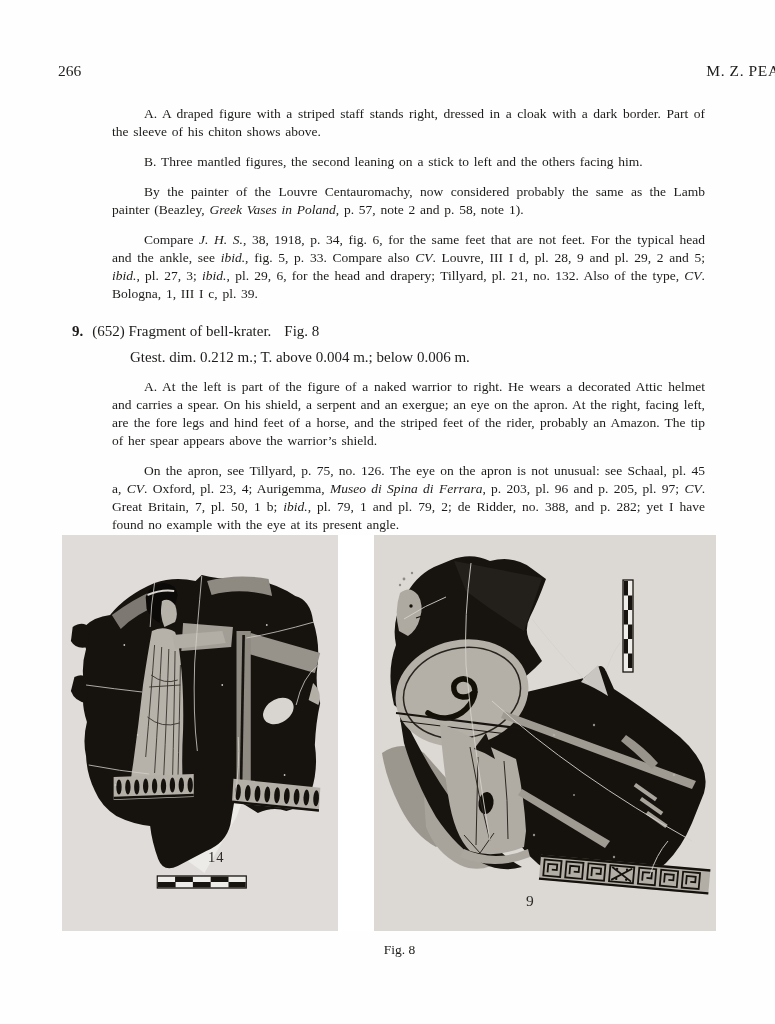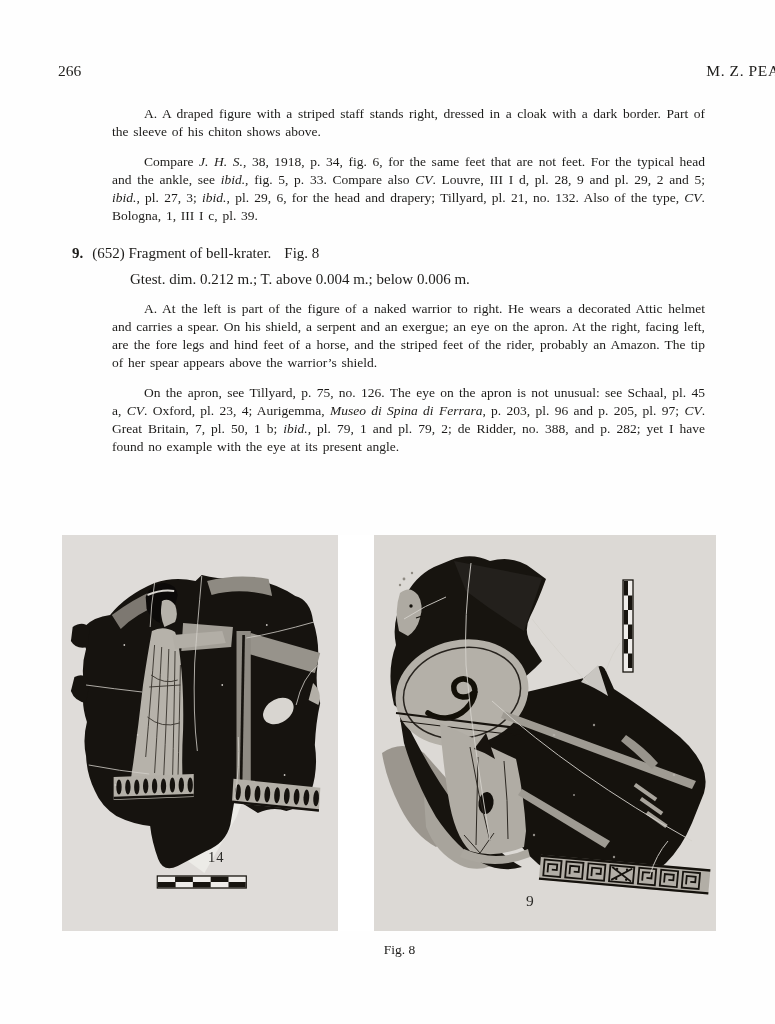--- a/index.html
+++ b/index.html
@@ -38,20 +38,22 @@
 </head>
 <body>
 
 <div class="page">
 
   <span class="pagenum">266</span>
   <div class="runhead">M. Z. PEASE</div>
 
   <div class="body-text">
       <p class="para"><span>A.  A draped figure with a striped staff stands right, dressed in a cloak with a dark border.  Part of the sleeve of his chiton shows above.</span></p>
+      <p class="para"><span>B.  Three mantled figures, the second leaning on a stick to left and the others facing him.</span></p>
+      <p class="para"><span>By the painter of the Louvre Centauromachy, now considered probably the same as the Lamb painter (Beazley, </span><i>Greek Vases in Poland</i><span>, p. 57, note 2 and p. 58, note 1).</span></p>
       <p class="para"><span>Compare </span><i>J. H. S.</i><span>, 38, 1918, p. 34, fig. 6, for the same feet that are not feet.  For the typical head and the ankle, see </span><i>ibid.</i><span>, fig. 5, p. 33.  Compare also </span><i>CV</i><span>. Louvre, III I d, pl. 28, 9 and pl. 29, 2 and 5; </span><i>ibid.</i><span>, pl. 27, 3; </span><i>ibid.</i><span>, pl. 29, 6, for the head and drapery;  Tillyard, pl. 21, no. 132.  Also of the type, </span><i>CV</i><span>. Bologna, 1, III I c, pl. 39.</span></p>
       <p class="entry-heading"><b class="entry-num">9.</b><span class="entry-title">(652) Fragment of bell-krater.</span><span class="entry-fig">Fig. 8</span></p>
       <p class="measure">Gtest. dim. 0.212 m.;  T. above 0.004 m.;  below 0.006 m.</p>
       <p class="para"><span>A.  At the left is part of the figure of a naked warrior to right.  He wears a decorated Attic helmet and carries a spear.  On his shield, a serpent and an exergue; an eye on the apron.  At the right, facing left, are the fore legs and hind feet of a horse, and the striped feet of the rider, probably an Amazon.  The tip of her spear appears above the warrior’s shield.</span></p>
       <p class="para"><span>On the apron, see Tillyard, p. 75, no. 126.  The eye on the apron is not unusual: see Schaal, pl. 45 a, </span><i>CV</i><span>. Oxford, pl. 23, 4;  Aurigemma, </span><i>Museo di Spina di Ferrara</i><span>, p. 203, pl. 96 and p. 205, pl. 97; </span><i>CV</i><span>. Great Britain, 7, pl. 50, 1 b;  </span><i>ibid.</i><span>, pl. 79, 1 and pl. 79, 2; de Ridder, no. 388, and p. 282; yet I have found no example with the eye at its present angle.</span></p>
     </div>
 
   <div class="figure">
 
     <div class="photo photo-left">

